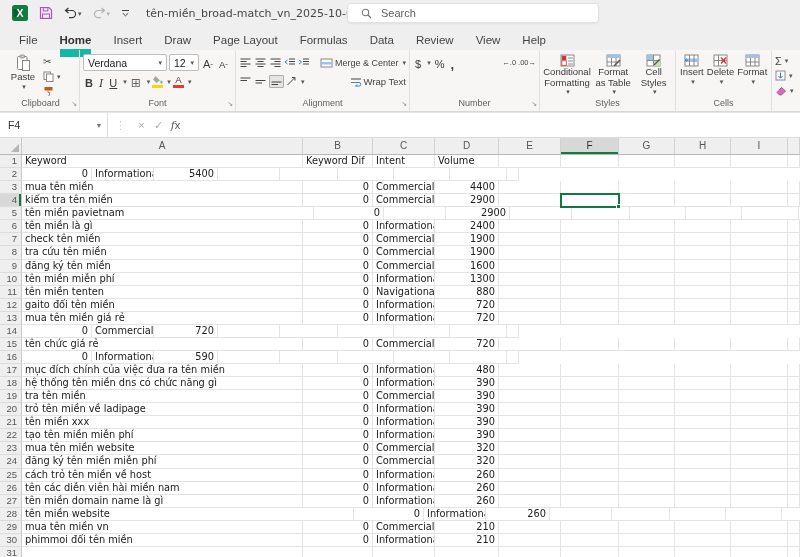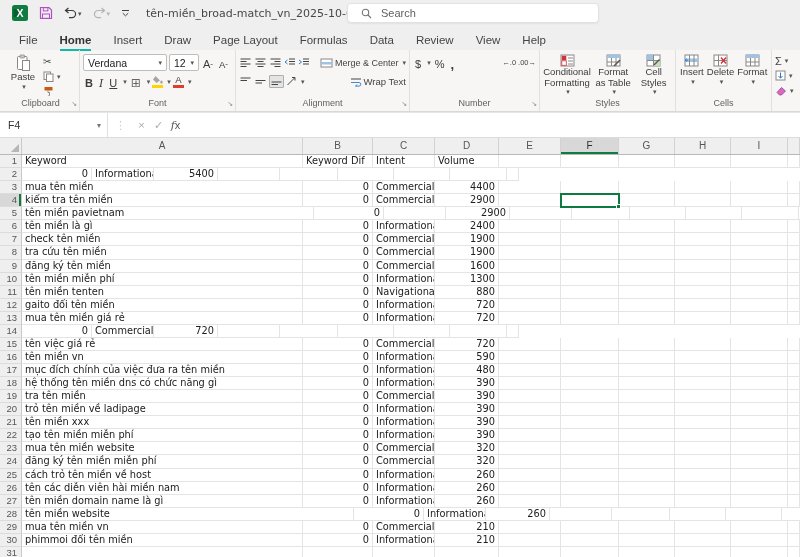--- a/index.html
+++ b/index.html
@@ -12,21 +12,21 @@
   .qbtn{display:flex;align-items:center;gap:1px}
   .filename{margin-left:16px;font-size:11px;color:#474747;font-family:"DejaVu Sans",sans-serif;white-space:nowrap}
   .searchbox{position:absolute;left:347px;top:3px;width:252px;height:20px;background:#fff;border:1px solid #e2e2e2;border-radius:4px;display:flex;align-items:center;gap:9px;padding-left:13px;font-size:11px;color:#616161;box-shadow:0 1px 2px rgba(0,0,0,.06)}
   .chvsm{font-size:7px;color:#555;line-height:7px}
   .dis{color:#b5b3b1}
   
   .tabsbar{height:24px;background:#efefef;display:flex;align-items:flex-end;padding-left:8px;font-size:11.5px;color:#444}
   .tab{padding:0 11px 4px;cursor:default}
   .tab .tlbl{padding-bottom:3px}
   .tab.active{font-weight:700;color:#333}
-  .tab.active .tlbl{border-bottom:2px solid #14b8a6}
+  .tab.active .tlbl{border-bottom:8px solid #14b8a6}
   
   .ribbon{height:62px;background:#f7f6f5;border-bottom:1px solid #d8d8d8;display:flex;padding-left:2px}
   .grp{position:relative;border-right:1px solid #e1e0df;display:flex;flex-direction:column;padding:3px 3px 0;flex:none}
   .glabel{margin-top:auto;text-align:center;font-size:9px;color:#5f5f5f;height:13px;line-height:11px}
   .dlg{position:absolute;right:2px;bottom:3px;font-size:7px;color:#8a8a8a}
   .r{display:flex;align-items:center;gap:2px;height:19px}
   .combo{background:#fff;border:1px solid #bdbdbd;border-radius:2px;height:17px;display:flex;align-items:center;font-size:10.5px;color:#222;padding:0 4px;justify-content:space-between}
   .chv{font-size:7px;color:#555;margin-left:2px;line-height:7px}
   .tbtn{font-size:11px;color:#3b3b3b;padding:0 2px;display:flex;align-items:flex-end;height:16px;line-height:13px}
   .bold{font-weight:bold}
@@ -618,34 +618,33 @@
         <div class="cell num" style="width: 64px;">720</div>
         <div class="cell" style="width: 62px;"></div>
         <div class="cell" style="width: 58px;"></div>
         <div class="cell" style="width: 56px;"></div>
         <div class="cell" style="width: 56px;"></div>
         <div class="cell" style="width: 57px;"></div>
         <div class="cell" style="width: 12px;"></div>
       </div>
       <div class="grow">
         <div class="rn">15</div>
-        <div class="cell" style="width: 281px;">tên việc giá rẻ</div>
+        <div class="cell" style="width: 281px;">tên chức giá rẻ</div>
         <div class="cell num" style="width: 70px;">0</div>
         <div class="cell" style="width: 62px;">Commercial</div>
         <div class="cell num" style="width: 64px;">720</div>
         <div class="cell" style="width: 62px;"></div>
         <div class="cell" style="width: 58px;"></div>
         <div class="cell" style="width: 56px;"></div>
         <div class="cell" style="width: 56px;"></div>
         <div class="cell" style="width: 57px;"></div>
         <div class="cell" style="width: 12px;"></div>
       </div>
       <div class="grow">
         <div class="rn">16</div>
-        <div class="cell" style="width: 281px;">tên miền vn</div>
         <div class="cell num" style="width: 70px;">0</div>
         <div class="cell" style="width: 62px;">Informational</div>
         <div class="cell num" style="width: 64px;">590</div>
         <div class="cell" style="width: 62px;"></div>
         <div class="cell" style="width: 58px;"></div>
         <div class="cell" style="width: 56px;"></div>
         <div class="cell" style="width: 56px;"></div>
         <div class="cell" style="width: 57px;"></div>
         <div class="cell" style="width: 12px;"></div>
       </div>

